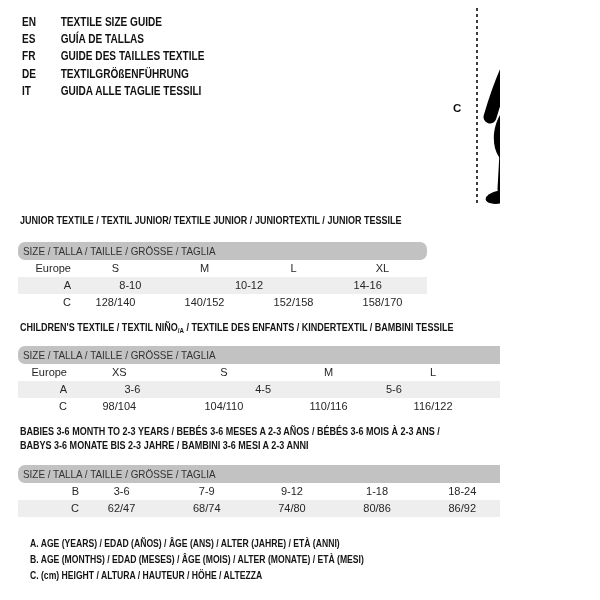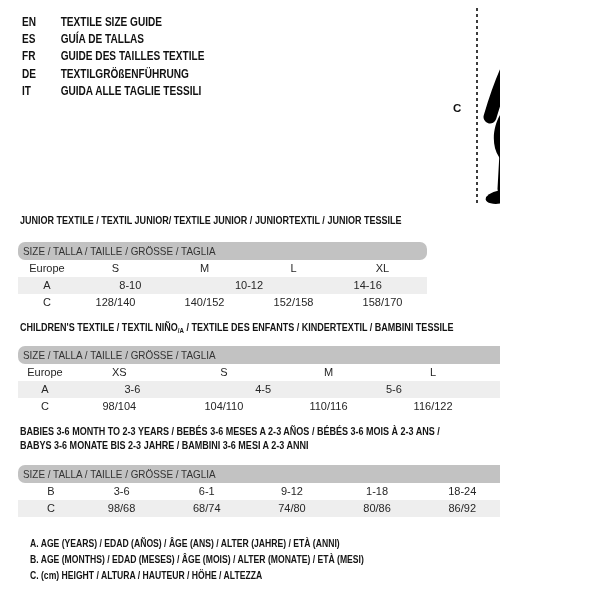--- a/index.html
+++ b/index.html
@@ -24,21 +24,21 @@
   .sub{font-size:7.5px;vertical-align:-2px;}
 
   
   .tbl{position:absolute;left:18px;font-size:11px;color:#262626;}
   .tbl-header{height:18px;line-height:18px;background:#c2c2c2;color:#333;padding-left:5px;
               white-space:nowrap;transform-origin:left top;border-radius:7px;}
   .tbl-header > span{display:inline-block;transform:scaleX(0.9);transform-origin:left center;}
   .trow{display:flex;height:17px;line-height:17px;}
   .trow.shaded{background:#eeeeee;}
   .cell{white-space:nowrap;}
-  .cell.label{padding-left:5px;text-align:center;}
+  .cell.label{padding-left:5px;text-align:right;}
   .cell.val{flex:1 1 0;text-align:center;}
   .t1 .cell.label{flex:0 0 48px;}
   .t2 .cell.label{flex:0 0 44px;}
   .t3 .cell.label{flex:0 0 56px;}
   .t1{width:409px;top:242px;}
   .t2{width:572px;top:346px;}
   .t3{width:572px;top:465px;}
 
   
   .footnotes{position:absolute;left:30px;top:536px;}
@@ -163,29 +163,29 @@
     <div>BABYS 3-6 MONATE BIS 2-3 JAHRE / BAMBINI 3-6 MESI A 2-3 ANNI</div>
   </div>
   <div class="tbl t3">
     <div class="tbl-header">
       <span>SIZE / TALLA / TAILLE / GRÖSSE / TAGLIA</span>
     </div>
     <div>
         <div class="trow">
           <div class="cell label">B</div>
           <div class="cell val">3-6</div>
-          <div class="cell val">6-1</div>
+          <div class="cell val">7-9</div>
           <div class="cell val">9-12</div>
           <div class="cell val">1-18</div>
           <div class="cell val">18-24</div>
           <div class="cell val">24-36</div>
         </div>
         <div class="trow shaded">
           <div class="cell label">C</div>
-          <div class="cell val">98/68</div>
+          <div class="cell val">62/47</div>
           <div class="cell val">68/74</div>
           <div class="cell val">74/80</div>
           <div class="cell val">80/86</div>
           <div class="cell val">86/92</div>
           <div class="cell val">92/98</div>
         </div>
       </div>
   </div>
 
   <div class="footnotes">

